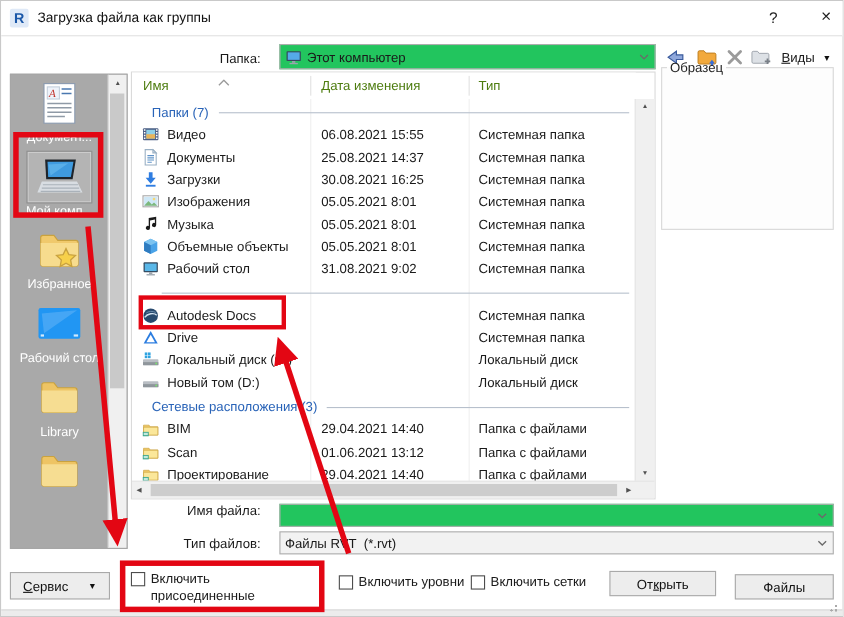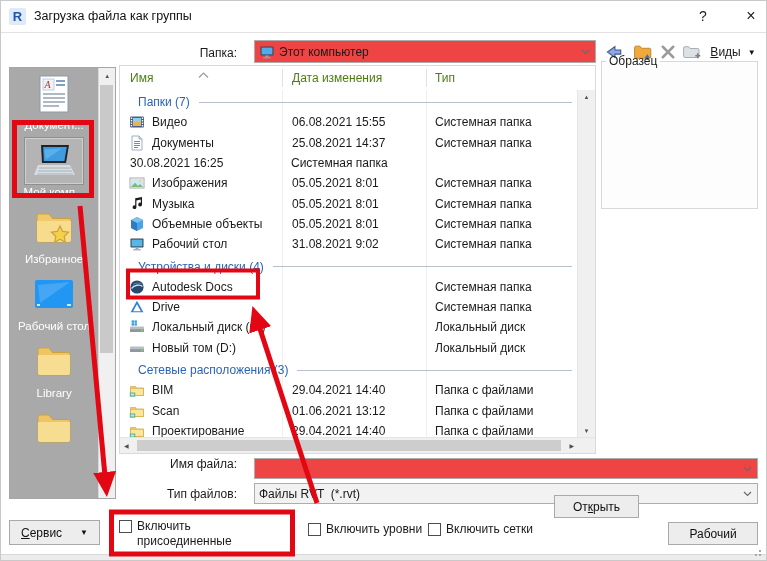--- a/index.html
+++ b/index.html
@@ -6,21 +6,21 @@
   body{font-family:"Liberation Sans","DejaVu Sans",sans-serif;font-size:12px;color:#1a1a1a;}
   .dialog{position:relative;width:767px;height:561px;background:#fff;border:1px solid #c9c9c9;box-sizing:border-box;overflow:hidden;}
   .icon svg{display:block;}
   
   .titlebar{position:absolute;left:0;top:0;width:100%;height:31px;background:#fff;border-bottom:1px solid #e2e2e2;}
   .app-icon{position:absolute;left:8px;top:7px;width:17px;height:17px;background:#dfe9f7;color:#1a57a8;font-weight:bold;font-size:13px;text-align:center;line-height:17px;border-radius:2px;}
   .win-title{position:absolute;left:33px;top:0;line-height:30px;font-size:12.5px;color:#111;}
   .tb-btn{position:absolute;top:0;width:28px;height:30px;text-align:center;line-height:30px;font-size:14px;color:#222;cursor:default;}
   
   .fld-label{position:absolute;left:158px;top:45px;width:78px;text-align:right;}
-  .combo{position:absolute;box-sizing:border-box;border:1px solid #adadad;background:#ef4444;display:flex;align-items:center;padding:0 18px 0 4px;white-space:pre;overflow:hidden;}
+  .combo{position:absolute;box-sizing:border-box;border:1px solid #adadad;background:#22c55e;display:flex;align-items:center;padding:0 18px 0 4px;white-space:pre;overflow:hidden;}
   .combo .chev{position:absolute;right:5px;top:50%;margin-top:-3px;}
   .tool{position:absolute;top:40px;width:24px;height:22px;display:flex;align-items:center;justify-content:center;}
   .views-btn{position:absolute;left:704px;top:40px;width:56px;height:22px;display:flex;align-items:center;justify-content:center;gap:7px;}
   .views-arrow{font-size:8px;color:#111;}
   .u{text-decoration:underline;}
   
   fieldset.preview{position:absolute;left:600px;top:53px;width:157px;height:155px;border:1px solid #d8d8d8;margin:0;padding:0;box-sizing:border-box;background:#fdfdfd;}
   fieldset.preview legend{font-size:12px;color:#222;margin-left:4px;padding:0 3px;}
   
   .sidebar{position:absolute;left:8px;top:66px;width:107px;height:432px;border:1px solid #a6a6a6;box-sizing:border-box;display:flex;background:#a9a9a9;}
@@ -284,20 +284,29 @@
                   <line x1="5" y1="12.5" x2="9" y2="12.5"></line>
                 </g>
               </svg>
             </span>
             <span>Документы</span>
           </div>
           <div class="c-date">25.08.2021 14:37</div>
           <div class="c-type">Системная папка</div>
         </div>
         <div class="lrow">
+          <div class="c-name">
+            <span class="icon fico">
+              <svg width="16" height="16" viewBox="0 0 16 16">
+                <path d="M6.3 1.5h3.4v5.2h2.9L8 12 3.4 6.7h2.9z" fill="#2f7de1"></path>
+                <rect x="3.6" y="13" width="8.8" height="1.7" fill="#2f7de1"></rect>
+              </svg>
+            </span>
+            <span>Загрузки</span>
+          </div>
           <div class="c-date">30.08.2021 16:25</div>
           <div class="c-type">Системная папка</div>
         </div>
         <div class="lrow">
           <div class="c-name">
             <span class="icon fico">
               <svg width="16" height="16" viewBox="0 0 16 16">
                 <rect x="1" y="3" width="14" height="10" fill="#fff" stroke="#a8a8a8"></rect>
                 <rect x="2" y="4" width="12" height="8" fill="#cfe8f7"></rect>
                 <path d="M2 12l4-4.2 3 3.2 2-2 3 3z" fill="#7db87d"></path>
@@ -344,21 +353,20 @@
                 <rect x="6.5" y="11.5" width="3" height="1.6" fill="#9aa4ad"></rect>
                 <rect x="4.2" y="13.2" width="7.6" height="1.2" fill="#9aa4ad"></rect>
               </svg>
             </span>
             <span>Рабочий стол</span>
           </div>
           <div class="c-date">31.08.2021 9:02</div>
           <div class="c-type">Системная папка</div>
         </div>
         <div class="grow">
-          <span class="gname">Устройства и диски (4)</span>
           <span class="gline"></span>
         </div>
         <div class="lrow">
           <div class="c-name">
             <span class="icon fico">
               <svg width="16" height="16" viewBox="0 0 16 16">
                 <circle cx="8" cy="8" r="6.6" fill="#27496d"></circle>
                 <path d="M2.5 9.5c2.5-3.5 8.5-4.5 11-2" stroke="#cfe0ee" fill="none" stroke-width="1.3"></path>
                 <path d="M4 5.5c1.5-1.5 6-2 8.5-.5" stroke="#6f93b4" fill="none" stroke-width="0.8"></path>
               </svg>
@@ -500,25 +508,25 @@
     <span class="cb-label" style="width:150px;">Включить присоединенные выносные элементы</span>
   </div>
   <div class="cbwrap" style="left:307px;top:521px;">
     <span class="cb"></span>
     <span class="cb-label">Включить уровни</span>
   </div>
   <div class="cbwrap" style="left:427px;top:521px;justify-content:space-between;">
     <span class="cb"></span>
     <span class="cb-label">Включить сетки</span>
   </div>
-  <div class="btn" style="left:553px;top:494px;width:85px;height:23px;">
+  <div class="btn" style="left:553px;top:518px;width:97px;height:23px;">
     <span><span>От</span><span class="u">к</span><span>рыть</span></span>
   </div>
   <div class="btn" style="left:667px;top:521px;width:90px;height:23px;">
-    <span>Рабочий</span>
+    <span>Файлы</span>
   </div>
   <div class="bottom-strip"></div>
   <div class="grip"></div>
 
   <svg class="annot" viewBox="0 0 767 561">
     <defs>
       <marker id="ah" markerWidth="5" markerHeight="4.6" refX="0.8" refY="2.3" orient="auto">
         <path d="M0,0 L5,2.3 L0,4.6 Z" fill="#e30613"></path>
       </marker>
     </defs>

